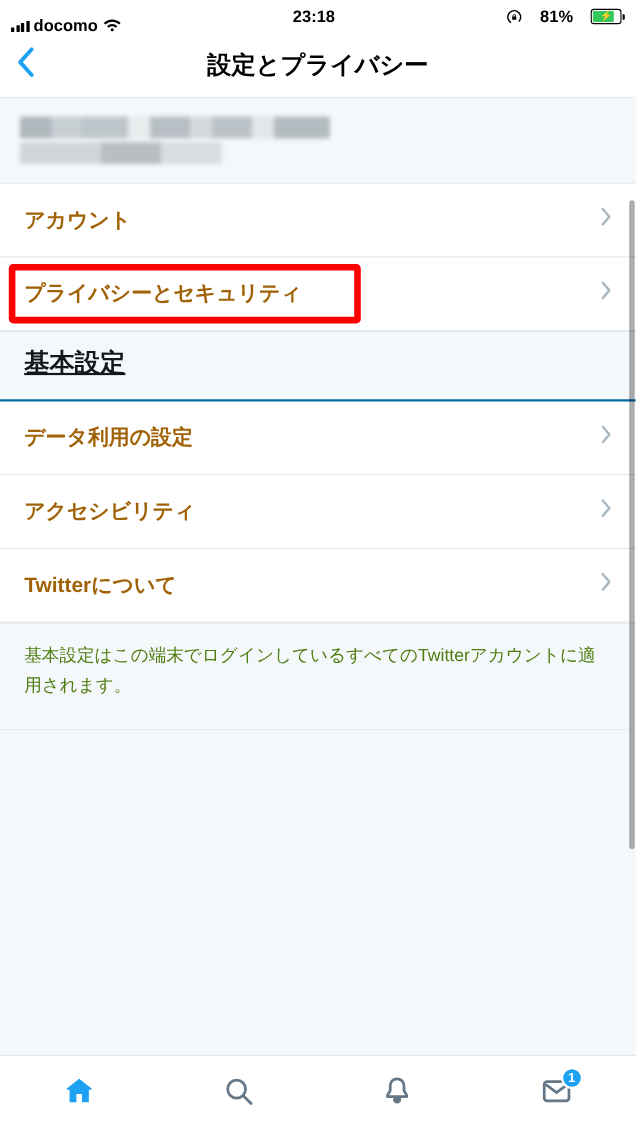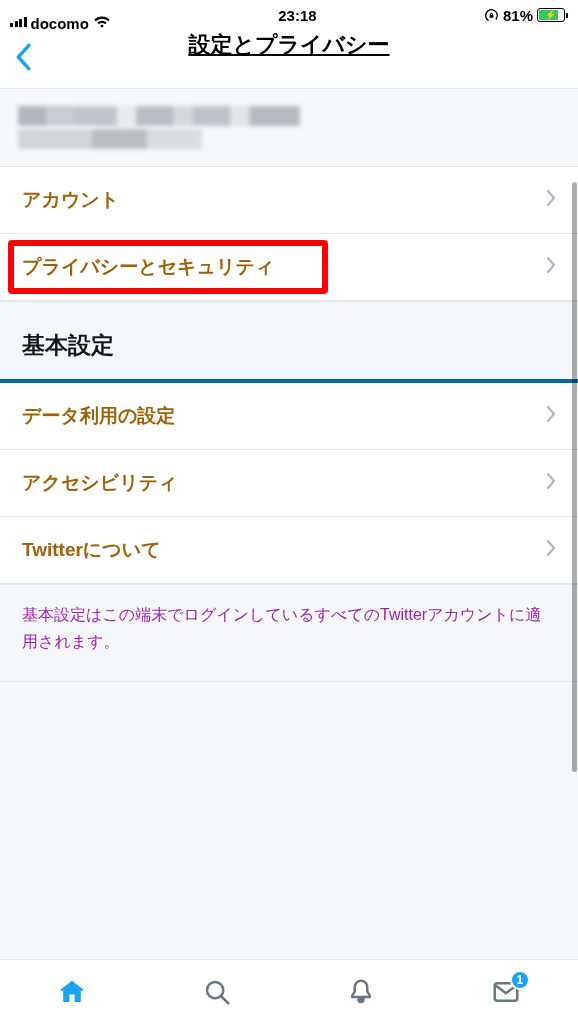--- a/index.html
+++ b/index.html
@@ -20,28 +20,28 @@
       display: flex;
       align-items: center;
       justify-content: space-between;
       padding: 0 10px;
       font-size: 15px;
       font-weight: 600;
       color: #000;
     }
     .status-left {
       display: flex;
-      align-items: flex-start;
+      align-items: center;
       gap: 4px;
       margin-top: 16px;
     }
     .status-right {
       display: flex;
       align-items: center;
-      gap: 4px;
+      gap: 16px;
     }
     .signal-bars {
       display: flex;
       align-items: flex-end;
       gap: 1.5px;
       height: 12px;
     }
     .signal-bars span {
       width: 3px;
       background: #000;
@@ -84,25 +84,24 @@
       left: 50%;
       top: 50%;
       transform: translate(-50%,-50%);
       color: #000;
       font-size: 9px;
       line-height: 1;
     }
     .nav-header {
       height: 58px;
       display: flex;
-      align-items: flex-start;
+      align-items: center;
       justify-content: center;
       position: relative;
       border-bottom: 1px solid rgba(0,0,0,0);
-      text-decoration: underline;
     }
     .back-btn {
       position: absolute;
       left: 14px;
       top: 50%;
       transform: translateY(-50%);
       color: #1da1f2;
       cursor: pointer;
     }
     .nav-title {
@@ -148,33 +147,34 @@
       left: 8px;
       top: 6px;
       width: 320px;
       height: 54px;
       border: 6px solid #ff0000;
       border-radius: 4px;
       pointer-events: none;
     }
     .section-header {
       background: #f5f8fa;
-      padding: 28px 22px 18px;
+      padding: 12px 22px 18px;
       font-size: 23px;
       font-weight: 800;
       color: #14171a;
       border-top: 1px solid #e1e8ed;
-      border-bottom: 4px solid #0369a1;
+      border-bottom: 2px solid #0369a1;
+      text-decoration: underline;
     }
     .footer-note {
       background: #f5f8fa;
       padding: 16px 22px 26px;
       font-size: 16px;
       line-height: 1.7;
-      color: #a21caf;
+      color: #4d7c0f;
       border-top: 1px solid #e1e8ed;
       border-bottom: 1px solid #e1e8ed;
     }
     .spacer {
       background: #f5f8fa;
       flex: 1;
     }
     .content {
       display: flex;
       flex-direction: column;

